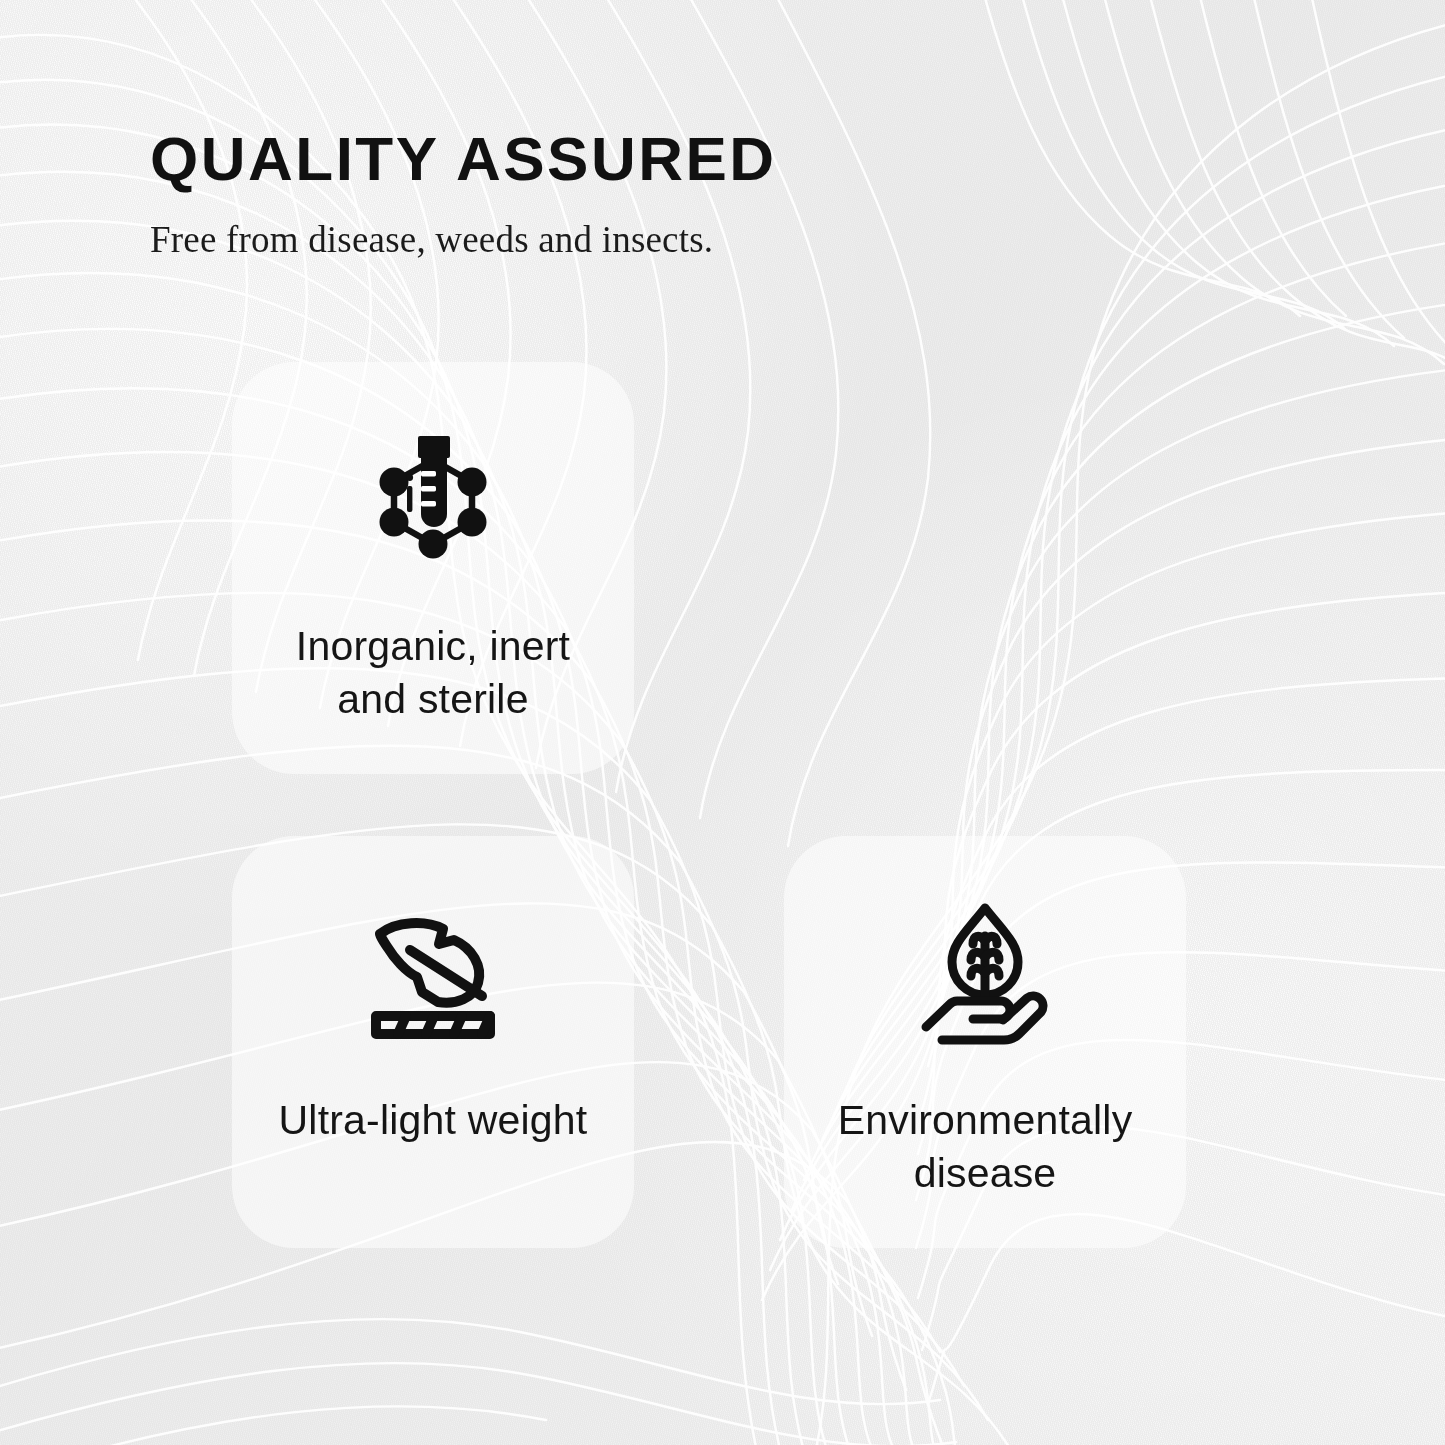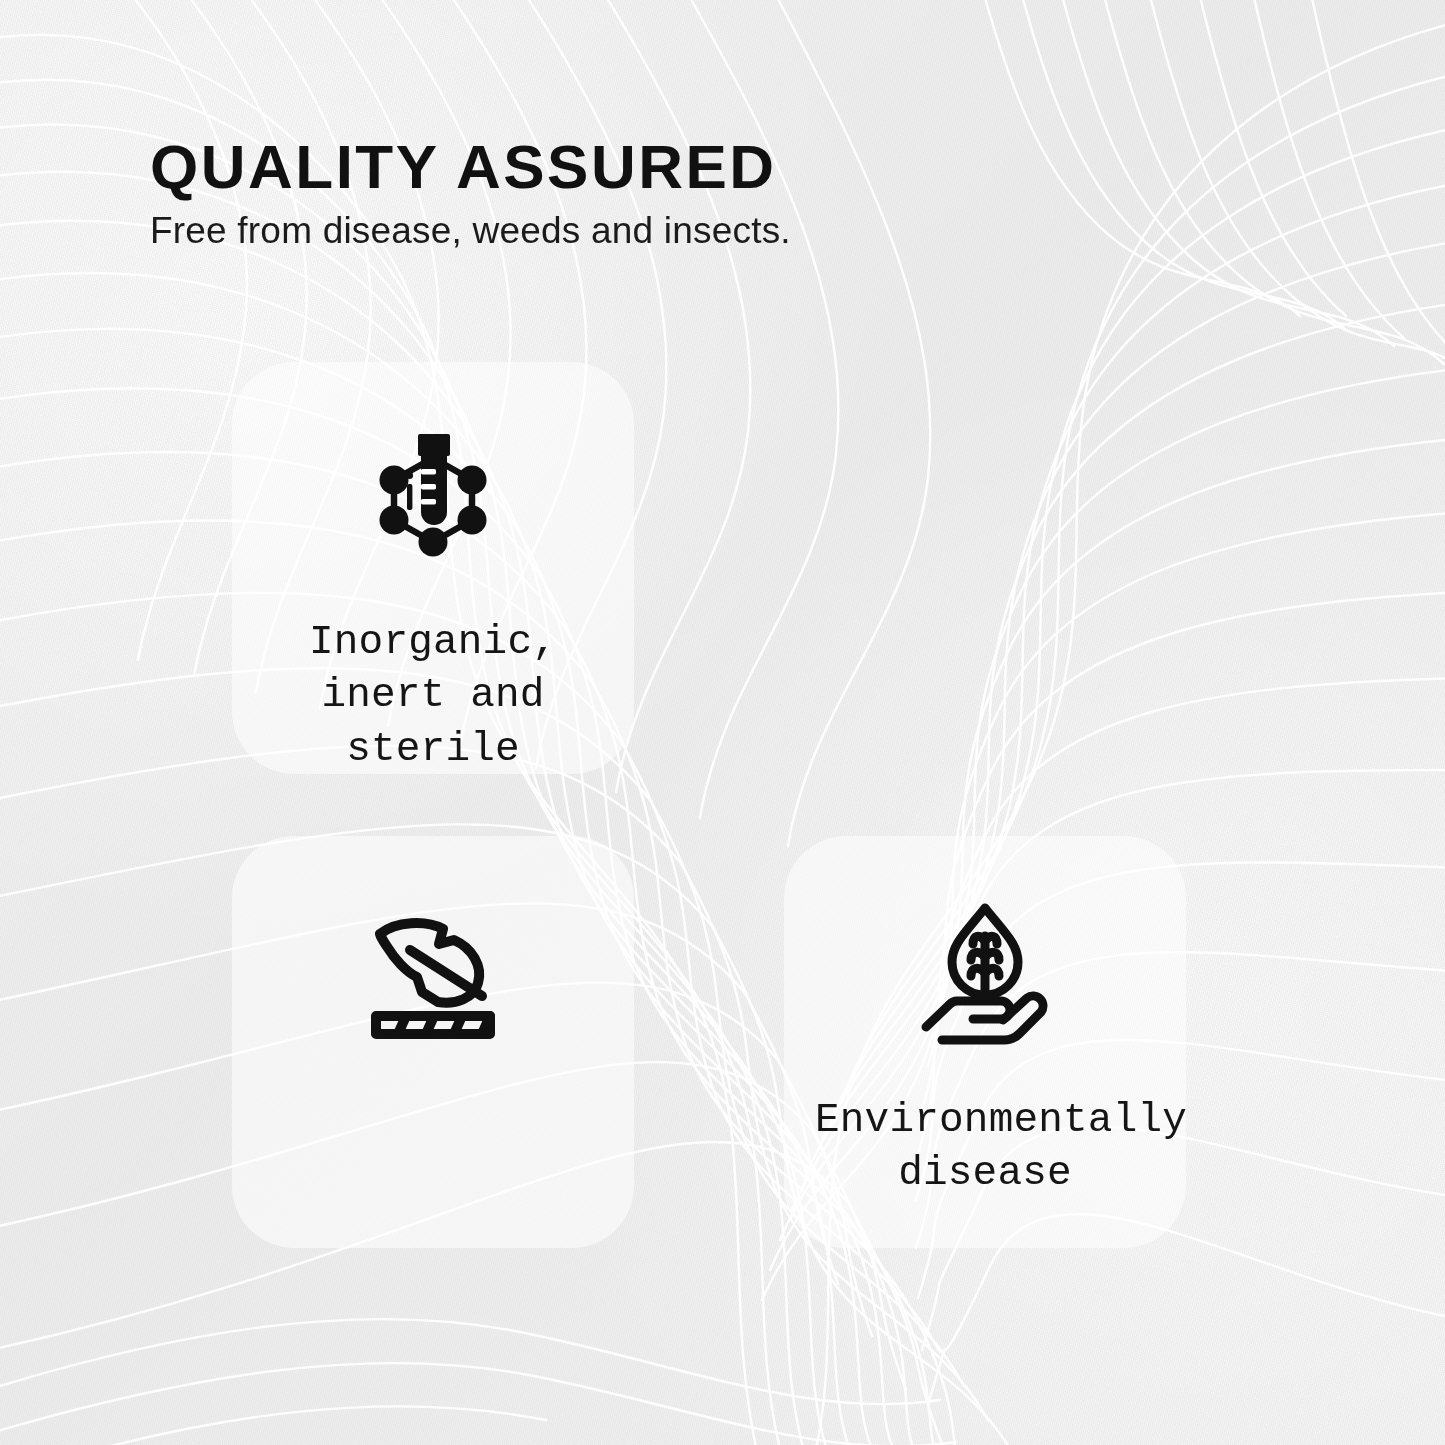--- a/index.html
+++ b/index.html
@@ -39,33 +39,33 @@
     opacity: .55;
     background-image:
       repeating-linear-gradient(102deg, rgba(255,255,255,0) 0px, rgba(255,255,255,0) 1px, rgba(219,219,219,.55) 1px, rgba(219,219,219,.55) 2px),
       repeating-linear-gradient(14deg,  rgba(255,255,255,0) 0px, rgba(255,255,255,0) 1px, rgba(222,222,222,.40) 1px, rgba(222,222,222,.40) 2px),
       repeating-linear-gradient(58deg,  rgba(255,255,255,0) 0px, rgba(255,255,255,0) 2px, rgba(230,230,230,.45) 2px, rgba(230,230,230,.45) 3px);
   }
   #bg-contours { position: absolute; inset: 0; }
   #bg-contours svg { width: 100%; height: 100%; display: block; }
 
   
-  #header { position: absolute; left: 150px; top: 136px; }
+  #header { position: absolute; left: 150px; top: 128px; }
   #page-title {
     font-family: "Liberation Sans", sans-serif;
     font-weight: 700;
     font-size: 62px;
     letter-spacing: 2.5px;
     color: #111;
     line-height: 1;
     white-space: nowrap;
   }
   #page-subtitle {
-    margin-top: 12px;
-    font-family: Liberation Sans, sans-serif;
+    margin-top: 28px;
+    font-family: Liberation Serif, serif;
     font-size: 37px;
     color: #1b1b1b;
     letter-spacing: .2px;
     white-space: nowrap;
   }
 
   
   #feature-grid {
     position: absolute;
     left: 232px;
@@ -94,21 +94,21 @@
     width: 150px;
     height: 150px;
     display: flex;
     align-items: center;
     justify-content: center;
   }
   .card-icon svg { display: block; overflow: visible; }
 
   .card-label {
     margin-top: 46px;
-    font-family: Liberation Mono, monospace;
+    font-family: Liberation Sans, sans-serif;
     font-size: 41px;
     line-height: 1.30;
     text-align: center;
     color: #151515;
     max-width: 340px;
     letter-spacing: .2px;
   }
 
   
   #brand {
@@ -274,20 +274,21 @@
 
             <path d="M16,116 h114 v18 h-114 z"></path>
 
             <path d="M38,134 L46,116"></path>
             <path d="M66,134 L74,116"></path>
             <path d="M94,134 L102,116"></path>
             <path d="M122,134 L130,116"></path>
           </g>
         </svg>
       </div>
+      <div class="card-label">Ultra-light weight</div>
     </div>
 
     <div class="feature-card card-4">
       <div class="card-icon">
         <svg width="146" height="146" viewBox="0 0 146 146">
           <g fill="none" stroke="#111111" stroke-width="9" stroke-linecap="round" stroke-linejoin="round">
 
             <path d="M73,8 C92,32 106,44 106,62 A33,33 0 0 1 40,62 C40,44 54,32 73,8 Z"></path>
 
             <path d="M73,36 L73,96"></path>

